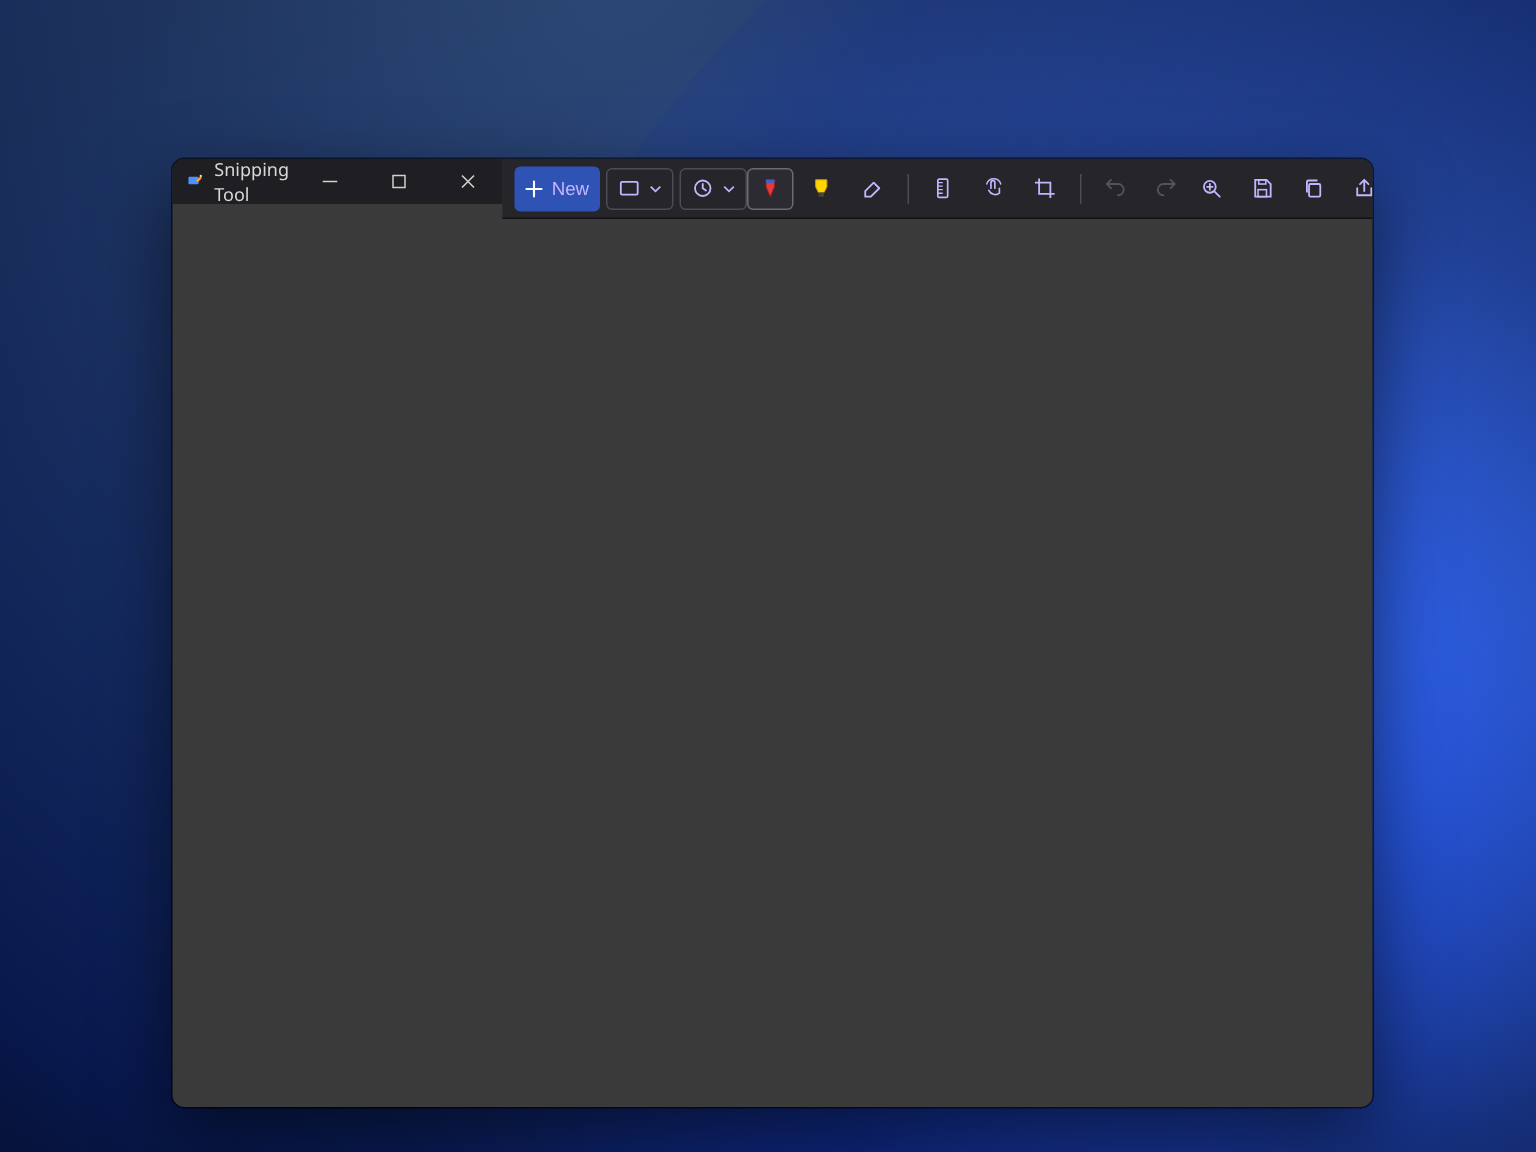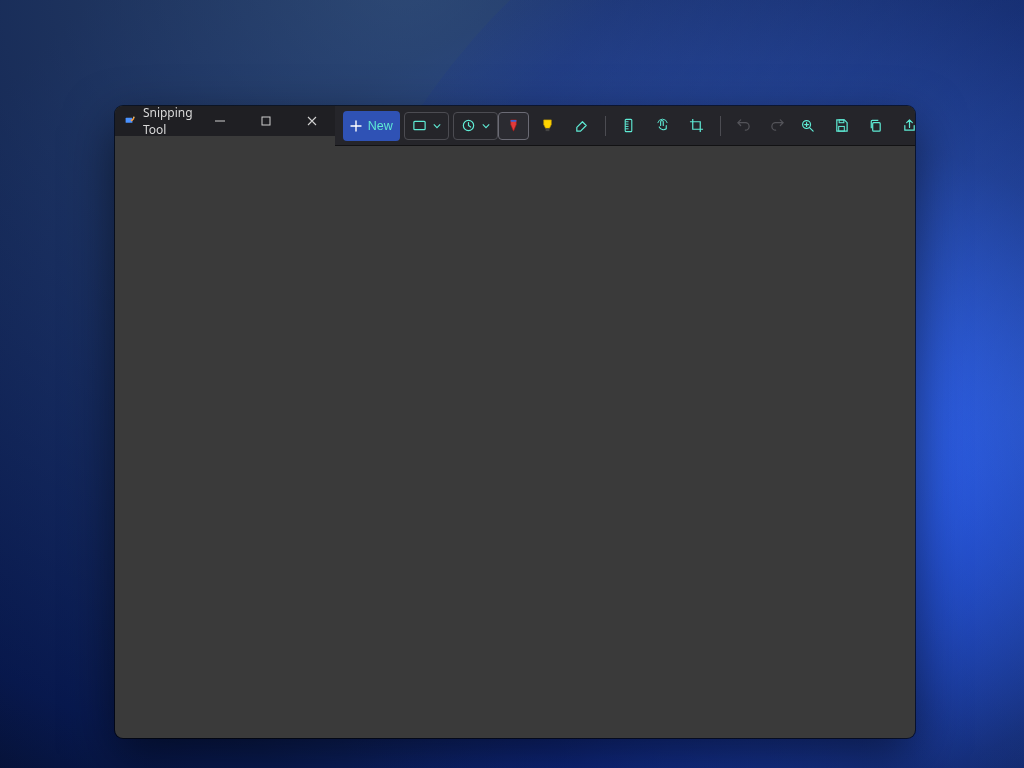--- a/index.html
+++ b/index.html
@@ -46,21 +46,21 @@
   .toolbar {
     height: 40px; background: #25252a;
     display:flex; align-items:center; justify-content:space-between;
     padding: 0 8px; color:#e6e6e6;
     border-bottom: 1px solid #121214;
   }
   .tb-group { display:flex; align-items:center; gap:4px; }
   .tb-btn {
     height:30px; min-width:30px; padding:0 7px;
     display:flex; align-items:center; justify-content:center; gap:6px;
-    background:transparent; border:none; color:#5eead4;
+    background:transparent; border:none; color:#c4b5fd;
     border-radius:4px; cursor:pointer; font-size:12.5px;
   }
   .tb-btn.primary { background:#2f52b5; }
   .tb-btn.box { border:1px solid #4c4c52; height:28px; }
   .tb-btn.selected { background:#2b2b31; border:1px solid #6b6b75; height:28px; }
   .tb-btn.disabled { color:#7a7a80; cursor:default; }
   .tb-divider { width:1px; height:20px; background:#4c4c52; margin:0 4px; }
   .chev { width:8px; height:8px; }
   .icn { width:15px; height:15px; display:block; }
   .plus { width:12px; height:12px; }

